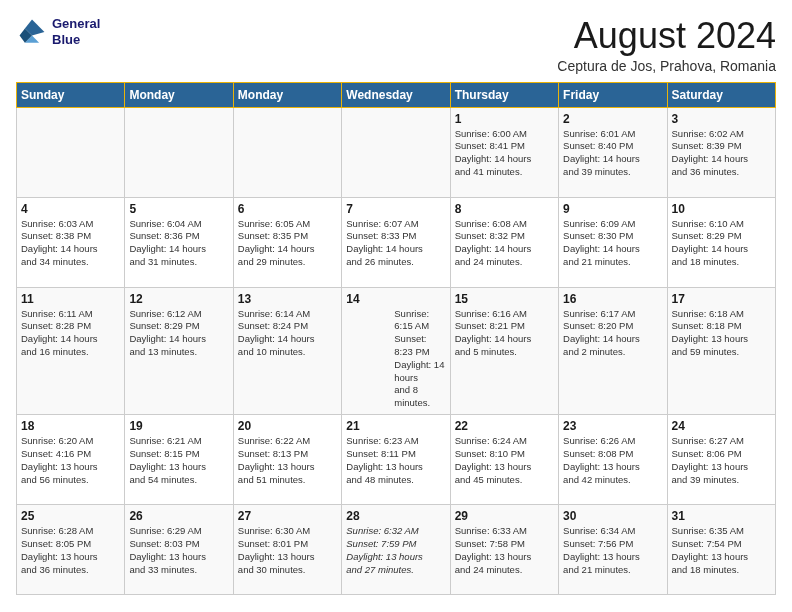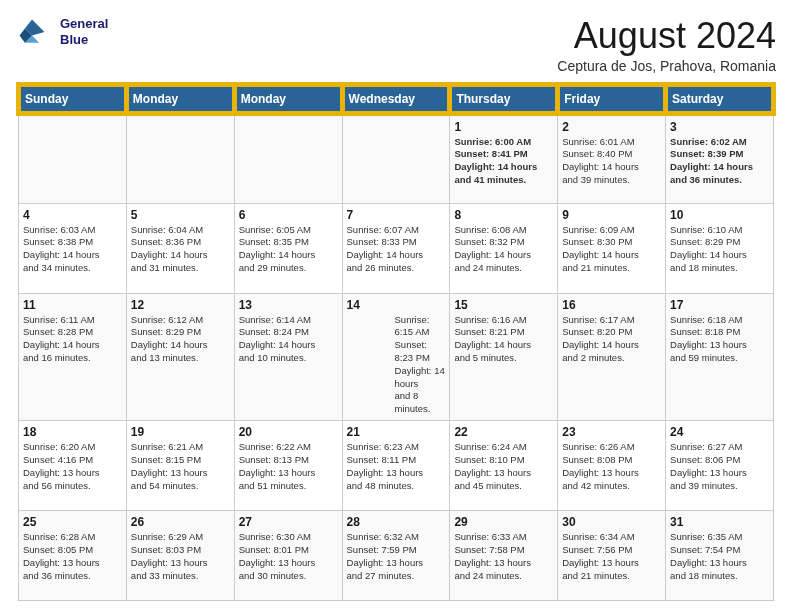--- a/index.html
+++ b/index.html
@@ -12,21 +12,21 @@
     }
     .header {
       display: flex;
       justify-content: space-between;
       align-items: flex-start;
       margin-bottom: 8px;
     }
     .logo {
       display: flex;
       align-items: center;
-      gap: 12px;
+      gap: 4px;
     }
     .logo-text {
       font-size: 13px;
       font-weight: bold;
       color: #1a1a6e;
       line-height: 1.2;
     }
     .logo-icon {
       width: 32px;
       height: 32px;
@@ -50,21 +50,21 @@
       border-collapse: collapse;
       table-layout: fixed;
     }
     thead th {
       background-color: #2a6496;
       color: #fff;
       font-size: 12px;
       font-weight: bold;
       padding: 5px 4px;
       text-align: left;
-      border: 5px solid #eab308;
+      border: 1px solid #eab308;
     }
     tbody td {
       border: 1px solid #ccc;
       vertical-align: top;
       padding: 4px 4px;
       font-size: 10px;
       color: #222;
       height: 90px;
       background: #fff;
     }
@@ -118,35 +118,35 @@
       </tr>
   </thead>
   <tbody id="calendar-body">
   <tr>
         <td></td>
         <td></td>
         <td></td>
         <td></td>
         <td>
           <span class="day-number">1</span>
-          <div class="cell-content" style="white-space: pre-line; font-weight: bold;">Sunrise: 6:00 AM
+          <div class="cell-content" style="white-space: pre-line;">Sunrise: 6:00 AM
 Sunset: 8:41 PM
 Daylight: 14 hours
 and 41 minutes.</div>
         </td>
         <td>
           <span class="day-number">2</span>
           <div class="cell-content" style="white-space: pre-line;">Sunrise: 6:01 AM
 Sunset: 8:40 PM
 Daylight: 14 hours
 and 39 minutes.</div>
         </td>
         <td>
           <span class="day-number">3</span>
-          <div class="cell-content" style="white-space: pre-line; font-weight: bold;">Sunrise: 6:02 AM
+          <div class="cell-content" style="white-space: pre-line;">Sunrise: 6:02 AM
 Sunset: 8:39 PM
 Daylight: 14 hours
 and 36 minutes.</div>
         </td>
       </tr>
       <tr>
         <td>
           <span class="day-number">4</span>
           <div class="cell-content" style="white-space: pre-line;">Sunrise: 6:03 AM
 Sunset: 8:38 PM
@@ -315,21 +315,21 @@
         </td>
         <td>
           <span class="day-number">27</span>
           <div class="cell-content" style="white-space: pre-line;">Sunrise: 6:30 AM
 Sunset: 8:01 PM
 Daylight: 13 hours
 and 30 minutes.</div>
         </td>
         <td>
           <span class="day-number">28</span>
-          <div class="cell-content" style="white-space: pre-line;">Sunrise: 6:32 AM
+          <div class="cell-content" style="white-space: pre-line; font-style: italic;">Sunrise: 6:32 AM
 Sunset: 7:59 PM
 Daylight: 13 hours
 and 27 minutes.</div>
         </td>
         <td>
           <span class="day-number">29</span>
           <div class="cell-content" style="white-space: pre-line;">Sunrise: 6:33 AM
 Sunset: 7:58 PM
 Daylight: 13 hours
 and 24 minutes.</div>

